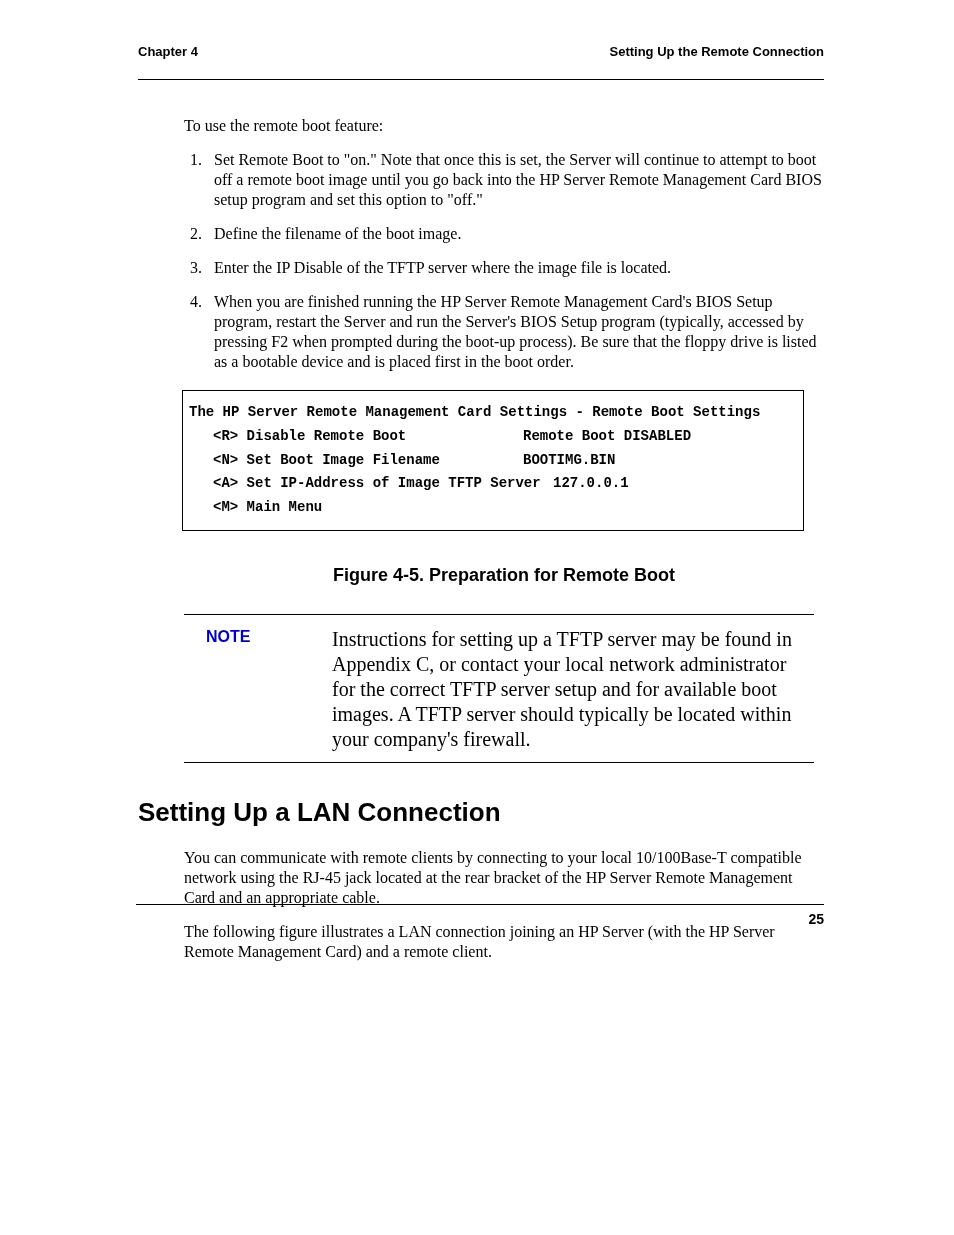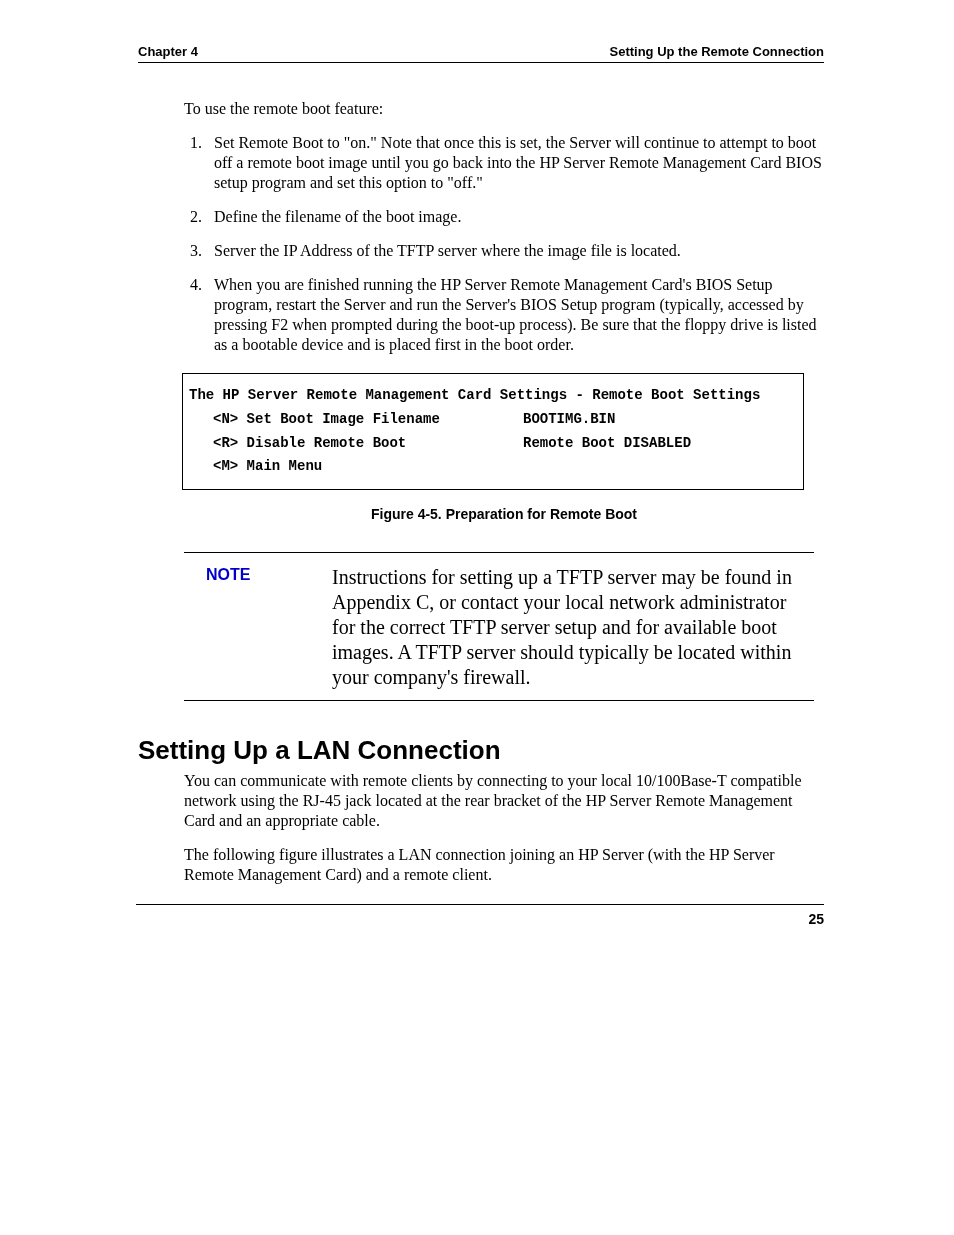--- a/index.html
+++ b/index.html
@@ -16,21 +16,21 @@
     padding: 44px 130px 44px 138px;
     position: relative;
   }
   .hdr {
     display: flex;
     justify-content: space-between;
     border-bottom: 1.5px solid #000;
     font-family: Arial, Helvetica, sans-serif;
     font-weight: bold;
     font-size: 13px;
-    padding-bottom: 3px;
+    padding-bottom: 20px;
     margin-bottom: 36px;
   }
   .content {
     padding-left: 46px;
     font-size: 16px;
     line-height: 1.25;
   }
   .intro {
     margin: 0 0 14px 0;
   }
@@ -56,23 +56,23 @@
   .bios-title { }
   .bios-row {
     display: flex;
     padding-left: 24px;
   }
   .bios-left { width: 310px; }
   .bios-right { }
   .fig-caption {
     font-family: Arial, Helvetica, sans-serif;
     font-weight: bold;
-    font-size: 14px;
+    font-size: 18px;
     text-align: center;
-    margin: 16px 0 28px 0;
+    margin: 33px 0 28px 0;
   }
   .note-block {
     border-top: 1.5px solid #000;
     border-bottom: 1.5px solid #000;
     padding: 12px 8px 10px 22px;
     display: flex;
     margin-right: 10px;
     gap: 16px;
   }
   .note-label {
@@ -84,21 +84,21 @@
   }
   .note-text {
     flex: 1;
     font-size: 20px;
     line-height: 1.25;
   }
   h2.section {
     font-family: Arial, Helvetica, sans-serif;
     font-weight: bold;
     font-size: 26px;
-    margin: 34px 0 5px 0;
+    margin: 34px 0 20px 0;
   }
   .para {
     margin: 0 0 14px 0;
   }
   .ftr {
     position: absolute;
     left: 136px;
     right: 130px;
     bottom: 308px;
     border-top: 1.5px solid #000;
@@ -119,33 +119,37 @@
     <span>Setting Up the Remote Connection</span>
   </div>
 
   <div class="content">
 
     <p class="intro">To use the remote boot feature:</p>
 
     <ol class="steps">
       <li>Set Remote Boot to "on." Note that once this is set, the Server will continue to attempt to boot off a remote boot image until you go back into the HP Server Remote Management Card BIOS setup program and set this option to "off."</li>
       <li>Define the filename of the boot image.</li>
-      <li>Server the IP Address of the TFTP server where the image file is located.</li>
+      <li>Enter the IP Disable of the TFTP server where the image file is located.</li>
       <li>When you are finished running the HP Server Remote Management Card's BIOS Setup program, restart the Server and run the Server's BIOS Setup program (typically, accessed by pressing F2 when prompted during the boot-up process). Be sure that the floppy drive is listed as a bootable device and is placed first in the boot order.</li>
     </ol>
 
     <div class="bios-box">
       <div class="bios-title">The HP Server Remote Management Card Settings - Remote Boot Settings</div>
       <div class="bios-row">
+        <span class="bios-left">&lt;R&gt; Disable Remote Boot</span>
+        <span class="bios-right">Remote Boot DISABLED</span>
+      </div>
+      <div class="bios-row">
         <span class="bios-left">&lt;N&gt; Set Boot Image Filename</span>
         <span class="bios-right">BOOTIMG.BIN</span>
       </div>
       <div class="bios-row">
-        <span class="bios-left">&lt;R&gt; Disable Remote Boot</span>
-        <span class="bios-right">Remote Boot DISABLED</span>
+        <span class="bios-left" style="width:340px">&lt;A&gt; Set IP-Address of Image TFTP Server</span>
+        <span class="bios-right">127.0.0.1</span>
       </div>
       <div class="bios-row">
         <span class="bios-left">&lt;M&gt; Main Menu</span>
         <span class="bios-right"></span>
       </div>
     </div>
 
     <div class="fig-caption">Figure 4-5.  Preparation for Remote Boot</div>
 
     <div class="note-block">

